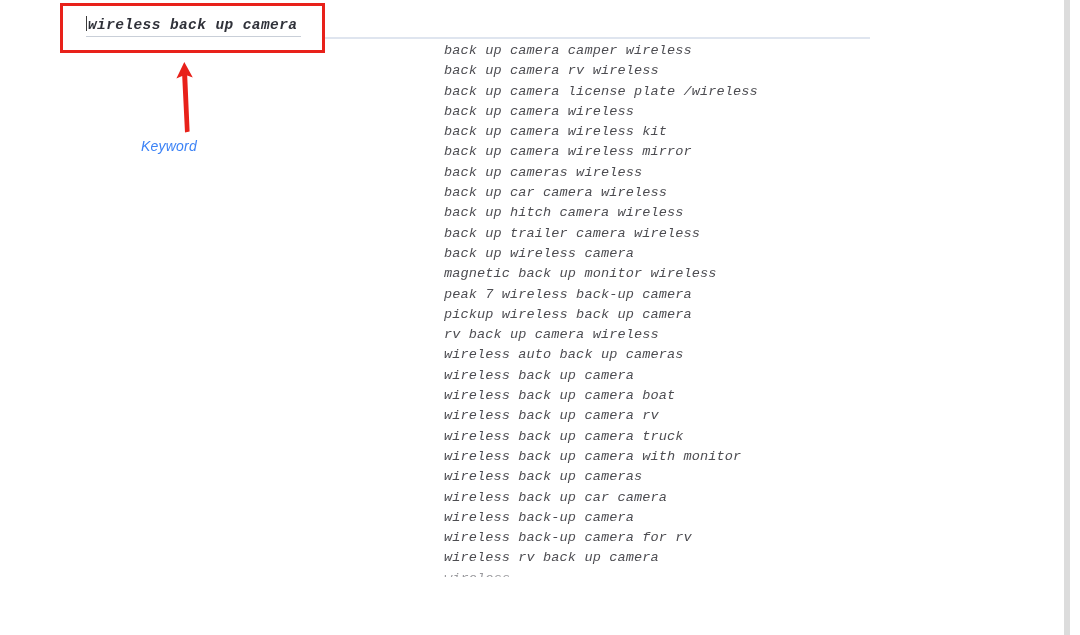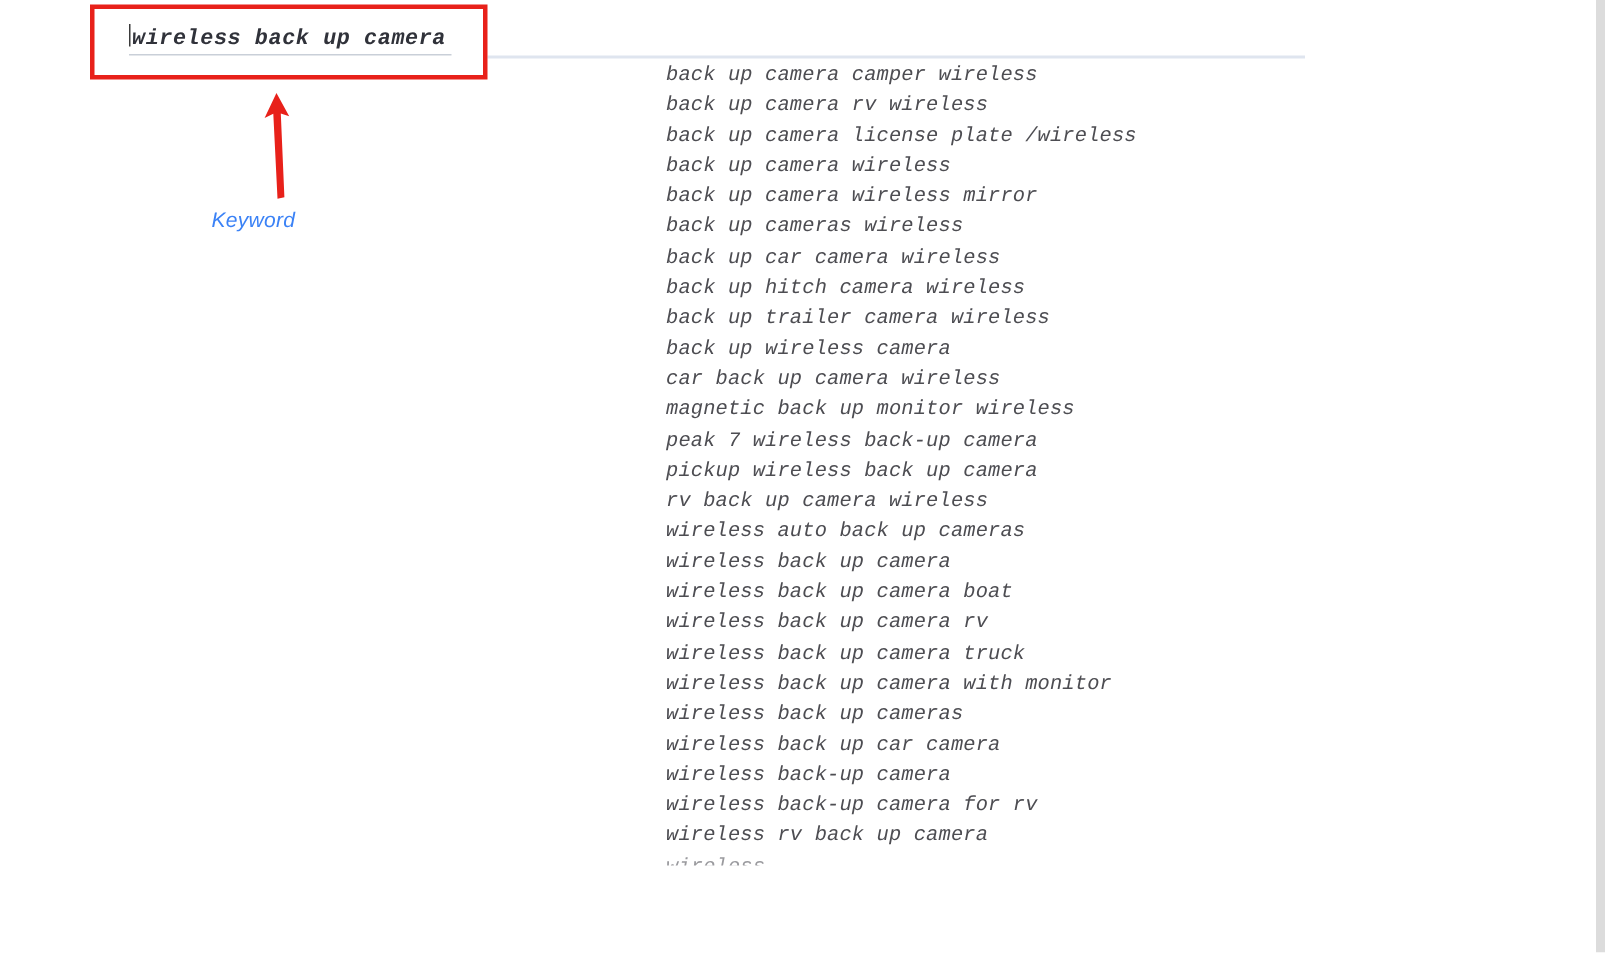--- a/index.html
+++ b/index.html
@@ -177,27 +177,27 @@
     </svg>
   </div>
 
   <div class="annotation-label">Keyword</div>
 
   <div class="suggestion-list">
     <div class="suggestion-item">back up camera camper wireless</div>
     <div class="suggestion-item">back up camera rv wireless</div>
     <div class="suggestion-item">back up camera license plate /wireless</div>
     <div class="suggestion-item">back up camera wireless</div>
+    <div class="suggestion-item">back up camera wireless kit</div>
     <div class="suggestion-item">back up camera wireless mirror</div>
     <div class="suggestion-item">back up cameras wireless</div>
     <div class="suggestion-item">back up car camera wireless</div>
     <div class="suggestion-item">back up hitch camera wireless</div>
     <div class="suggestion-item">back up trailer camera wireless</div>
     <div class="suggestion-item">back up wireless camera</div>
-    <div class="suggestion-item">car back up camera wireless</div>
     <div class="suggestion-item">magnetic back up monitor wireless</div>
     <div class="suggestion-item">peak 7 wireless back-up camera</div>
     <div class="suggestion-item">pickup wireless back up camera</div>
     <div class="suggestion-item">rv back up camera wireless</div>
     <div class="suggestion-item">wireless auto back up cameras</div>
     <div class="suggestion-item">wireless back up camera</div>
     <div class="suggestion-item">wireless back up camera boat</div>
     <div class="suggestion-item">wireless back up camera rv</div>
     <div class="suggestion-item">wireless back up camera truck</div>
     <div class="suggestion-item">wireless back up camera with monitor</div>

